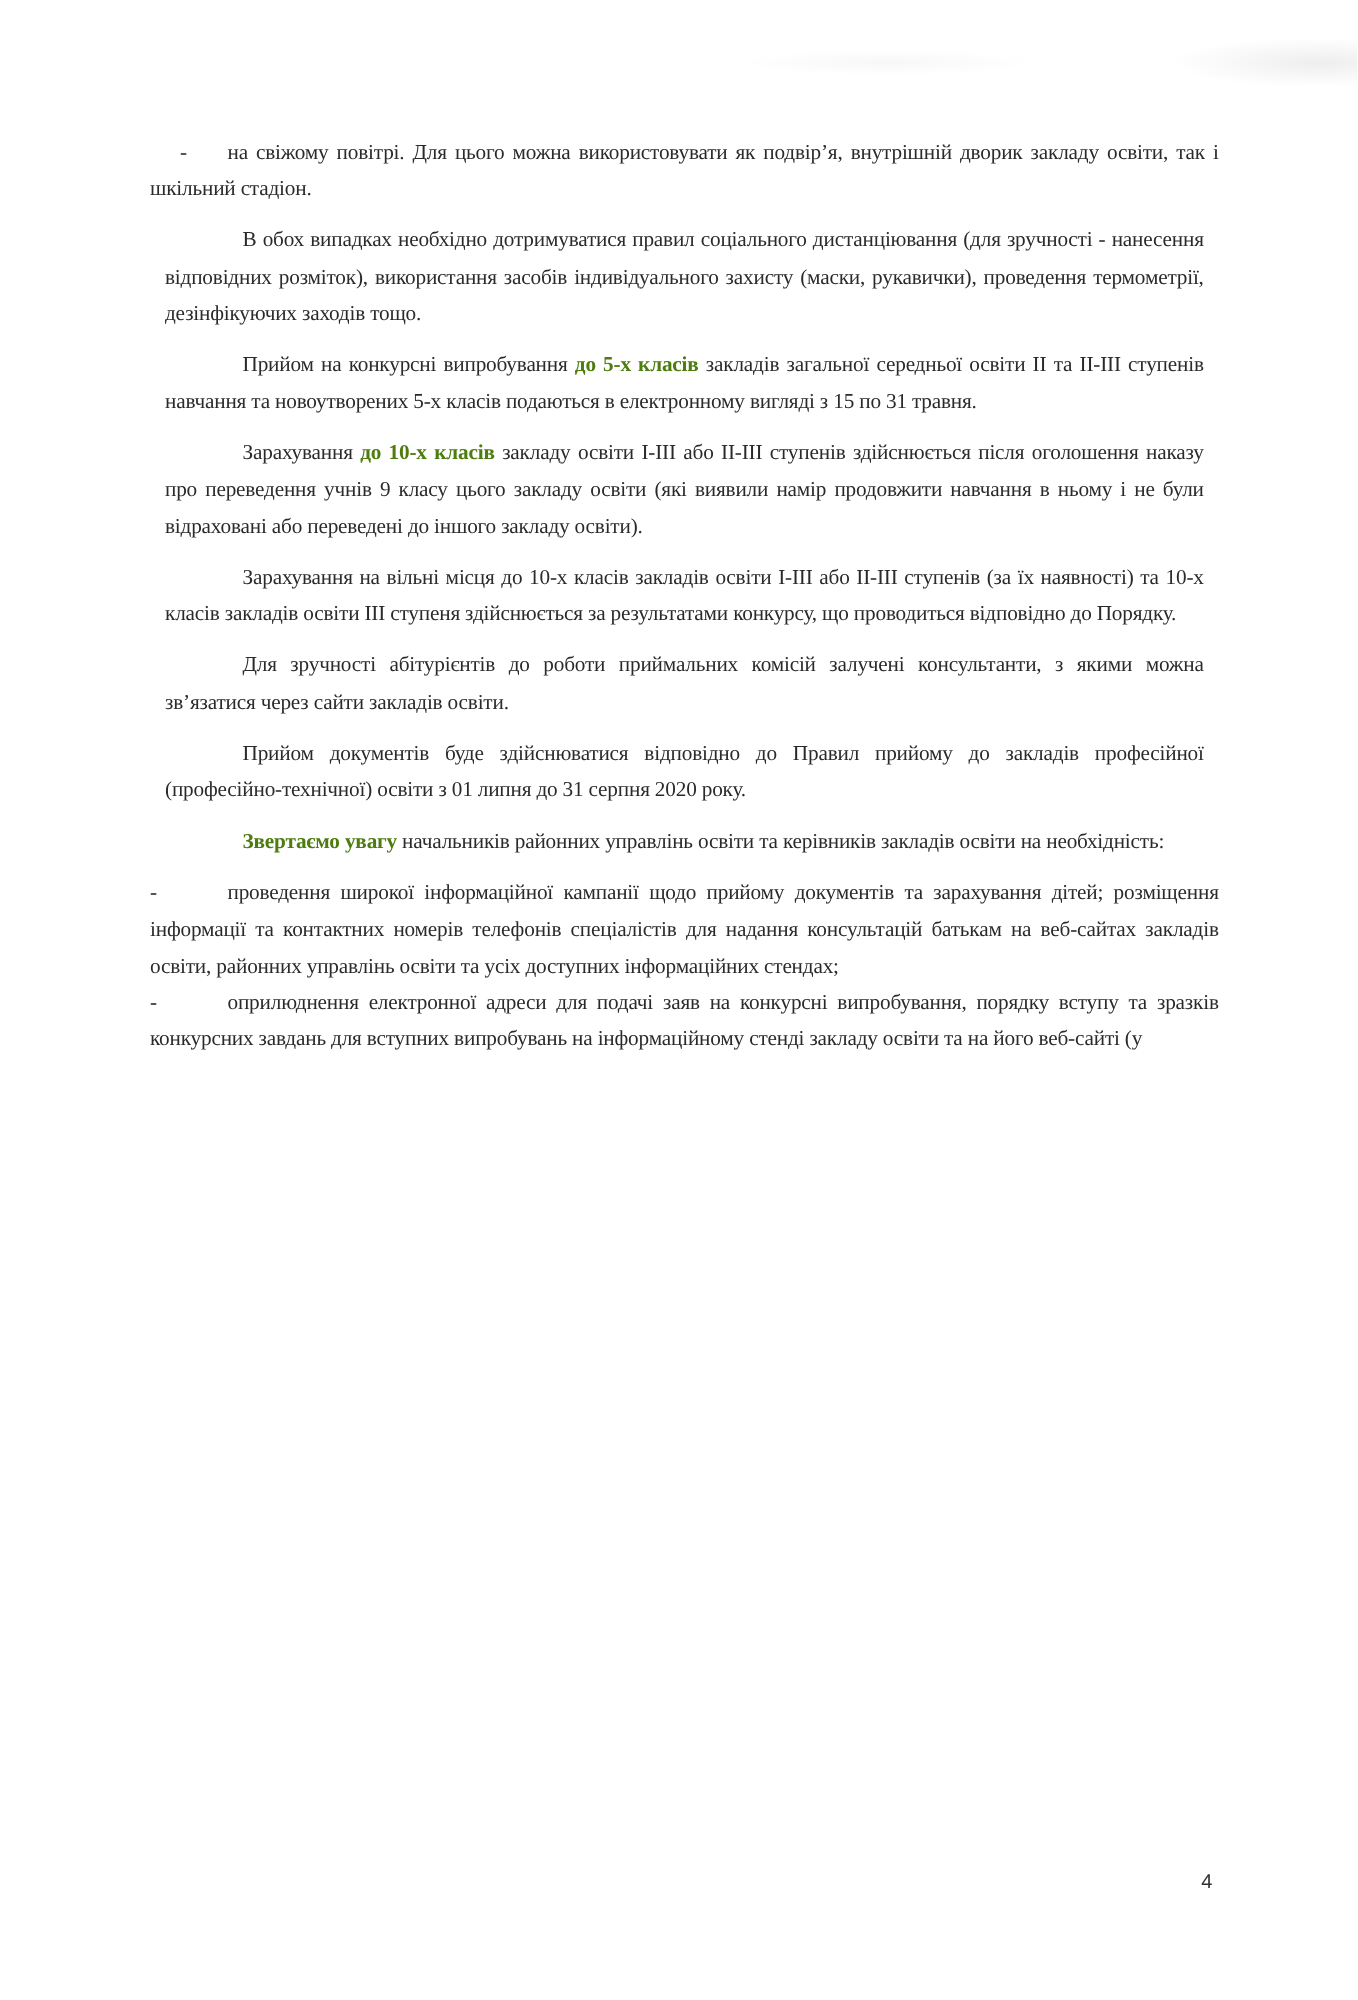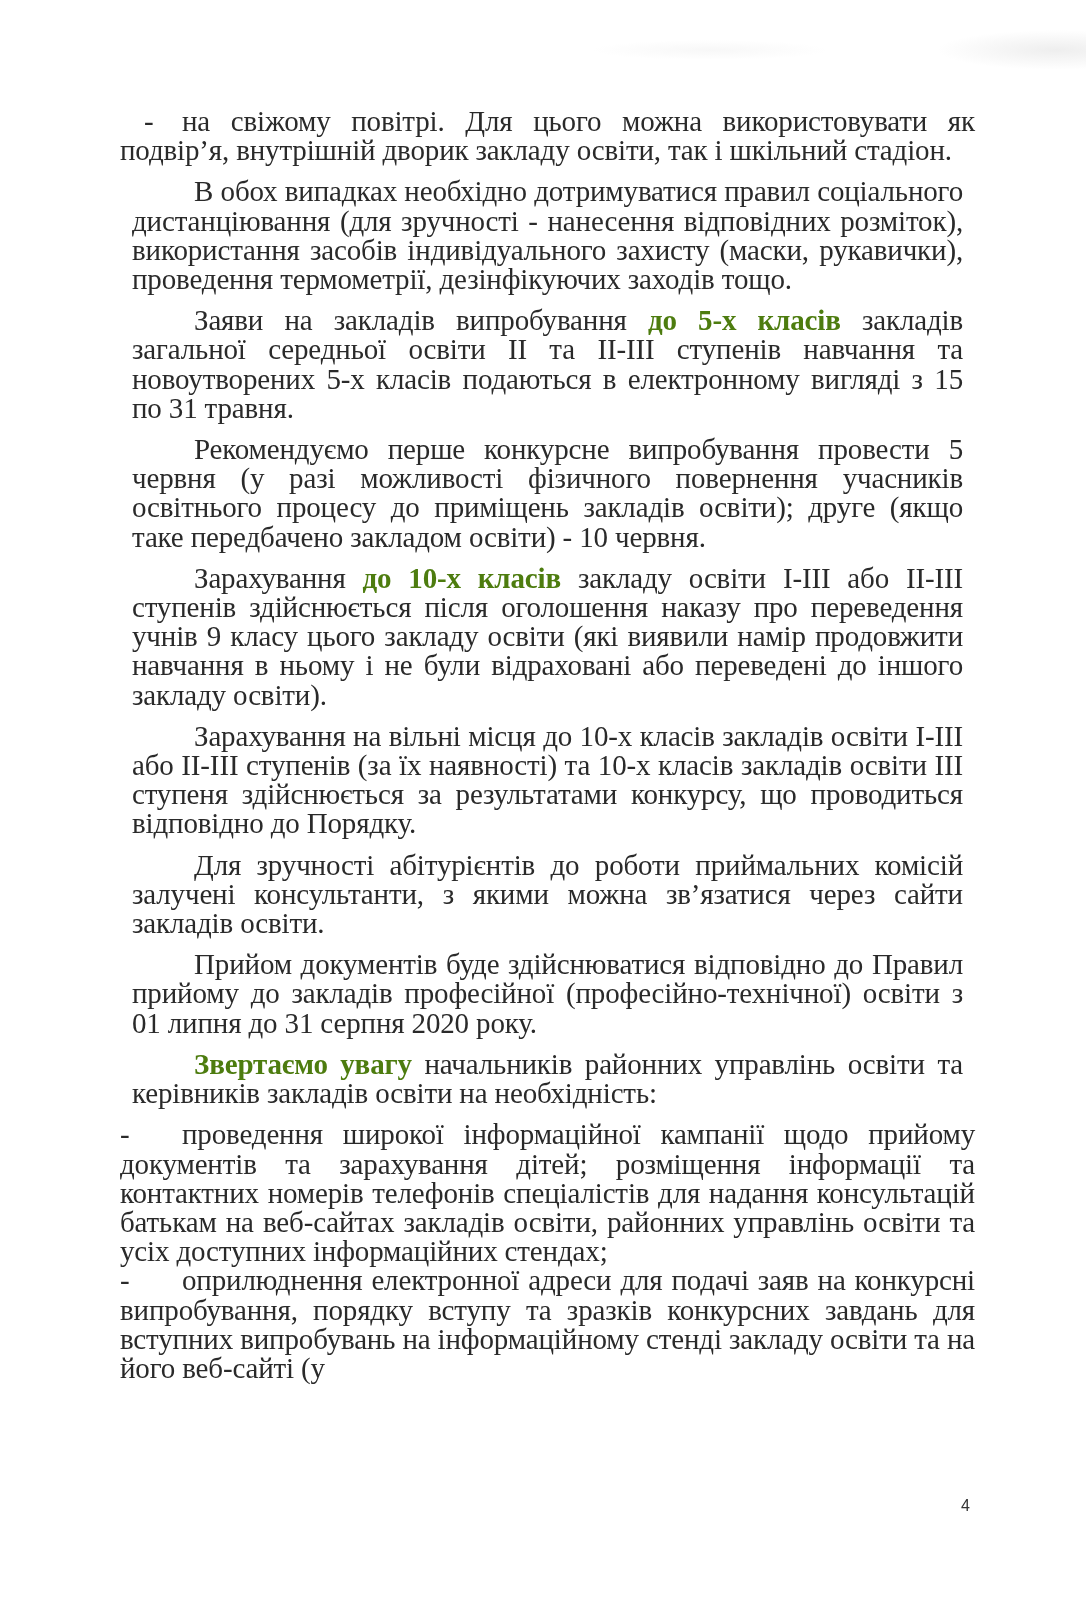--- a/index.html
+++ b/index.html
@@ -12,21 +12,21 @@
       height: 1600px;
       position: relative;
       overflow: hidden;
     }
     .page {
       position: absolute;
       left: 120px;
       top: 107px;
       width: 855px;
       font-family: "Liberation Serif", "DejaVu Serif", serif;
-      font-size: 29px;
+      font-size: 17px;
       line-height: 29.2px;
       color: #2a2a2a;
       letter-spacing: -0.15px;
     }
     .para {
       margin: 12px;
       text-align: justify;
       text-indent: 62px;
     }
     .dash-item {
@@ -78,25 +78,22 @@
 <div class="page">
 
   <p class="dash-item">
     <span class="dash first">-</span><span>на свіжому повітрі. Для цього можна використовувати як подвір’я, внутрішній дворик закладу освіти, так і шкільний стадіон.</span>
   </p>
 
   <p class="para">
     <span>В обох випадках необхідно дотримуватися правил соціального дистанціювання (для зручності - нанесення відповідних розміток), використання засобів індивідуального захисту (маски, рукавички), проведення термометрії, дезінфікуючих заходів тощо.</span>
   </p>
 
-  <p class="para"><span>Заяви на закладів випробування </span><b>до 5-х класів</b><span> закладів загальної середньої освіти II та II-III ступенів навчання та новоутворених 5-х класів подаються в електронному вигляді з 15 по 31 травня.</span></p>
+  <p class="para"><span>Прийом на конкурсні випробування </span><b>до 5-х класів</b><span> закладів загальної середньої освіти II та II-III ступенів навчання та новоутворених 5-х класів подаються в електронному вигляді з 15 по 31 травня.</span></p>
 
-  <p class="para">
-    <span>Рекомендуємо перше конкурсне випробування провести 5 червня (у разі можливості фізичного повернення учасників освітнього процесу до приміщень закладів освіти); друге (якщо таке передбачено закладом освіти) - 10 червня.</span>
-  </p>
 
   <p class="para"><span>Зарахування </span><b>до 10-х класів</b><span> закладу освіти І-ІІІ або ІІ-ІІІ ступенів здійснюється після оголошення наказу про переведення  учнів 9 класу цього закладу освіти (які виявили намір продовжити навчання в ньому і не були відраховані або переведені до іншого закладу освіти).</span></p>
 
   <p class="para">
     <span>Зарахування на вільні місця до 10-х класів закладів освіти І-ІІІ або ІІ-ІІІ ступенів (за їх наявності) та 10-х класів закладів освіти ІІІ ступеня здійснюється за результатами конкурсу, що проводиться відповідно до Порядку.</span>
   </p>
 
 
 
   <p class="para">

